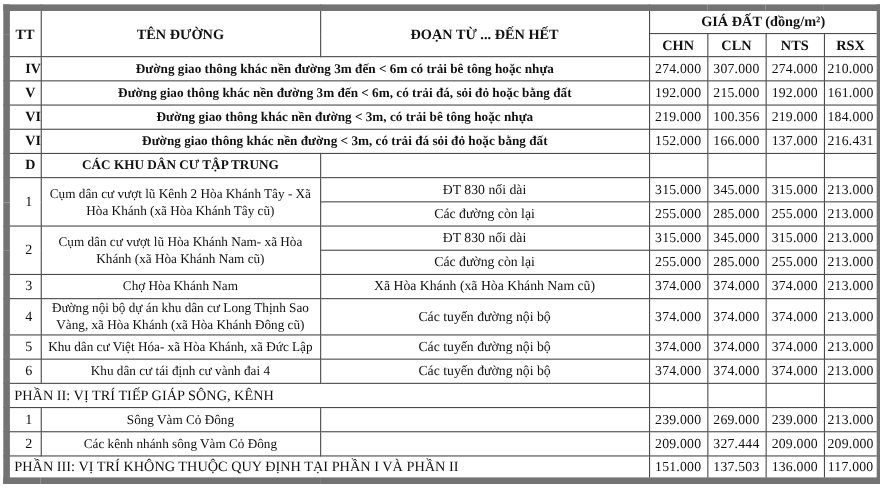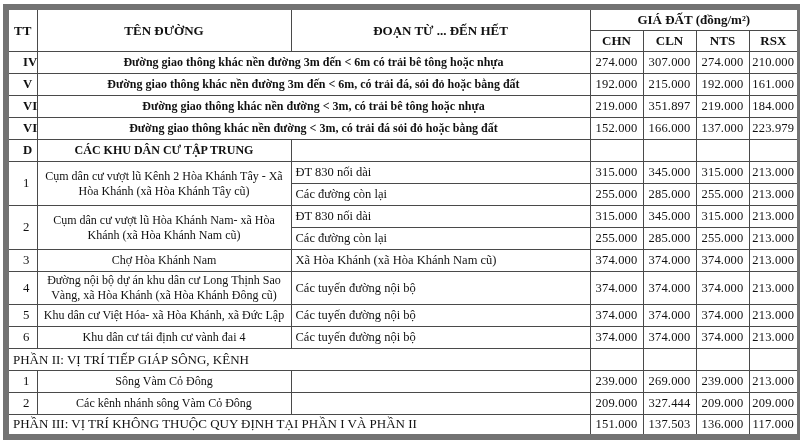--- a/index.html
+++ b/index.html
@@ -25,21 +25,21 @@
   thead tr { height: 20px; }
   tbody tr { height: 22px; }
   th {
     font-weight: bold;
     font-size: 13px;
     text-align: center;
     padding: 2px 2px;
   }
   td.tt   { text-align: center; font-size: 12.8px; padding: 1px 14px; }
   td.name { text-align: center;   font-size: 12px; line-height: 1.25; }
-  td.seg  { text-align: left;   font-size: 12.5px; }
+  td.seg  { text-align: center;   font-size: 12.5px; }
   td.price{ text-align: center; font-size: 12.5px; padding: 1px 1px; letter-spacing: 0.2px; }
   td.part-title { text-align: left; font-weight: normal; font-size: 13px; }
   .b { font-weight: bold; font-size: 12.9px; }
 </style>
 </head>
 <body>
 
 <table>
   <colgroup>
     <col style="width:31px">
@@ -78,31 +78,31 @@
         <td class="name b" colspan="2">Đường giao thông khác nền đường 3m đến &lt; 6m, có trải đá, sỏi đỏ hoặc bằng đất</td>
         <td class="price">192.000</td>
         <td class="price">215.000</td>
         <td class="price">192.000</td>
         <td class="price">161.000</td>
       </tr>
       <tr>
         <td class="tt b">VI</td>
         <td class="name b" colspan="2">Đường giao thông khác nền đường &lt; 3m, có trải bê tông hoặc nhựa</td>
         <td class="price">219.000</td>
-        <td class="price">351.897</td>
+        <td class="price">100.356</td>
         <td class="price">219.000</td>
         <td class="price">184.000</td>
       </tr>
       <tr>
         <td class="tt b">VII</td>
         <td class="name b" colspan="2">Đường giao thông khác nền đường &lt; 3m, có trải đá sỏi đỏ hoặc bằng đất</td>
         <td class="price">152.000</td>
         <td class="price">166.000</td>
         <td class="price">137.000</td>
-        <td class="price">223.979</td>
+        <td class="price">216.431</td>
       </tr>
       <tr>
         <td class="tt b">D</td>
         <td class="name b">CÁC KHU DÂN CƯ TẬP TRUNG</td>
         <td class="seg"></td>
         <td class="price"></td>
         <td class="price"></td>
         <td class="price"></td>
         <td class="price"></td>
       </tr>

